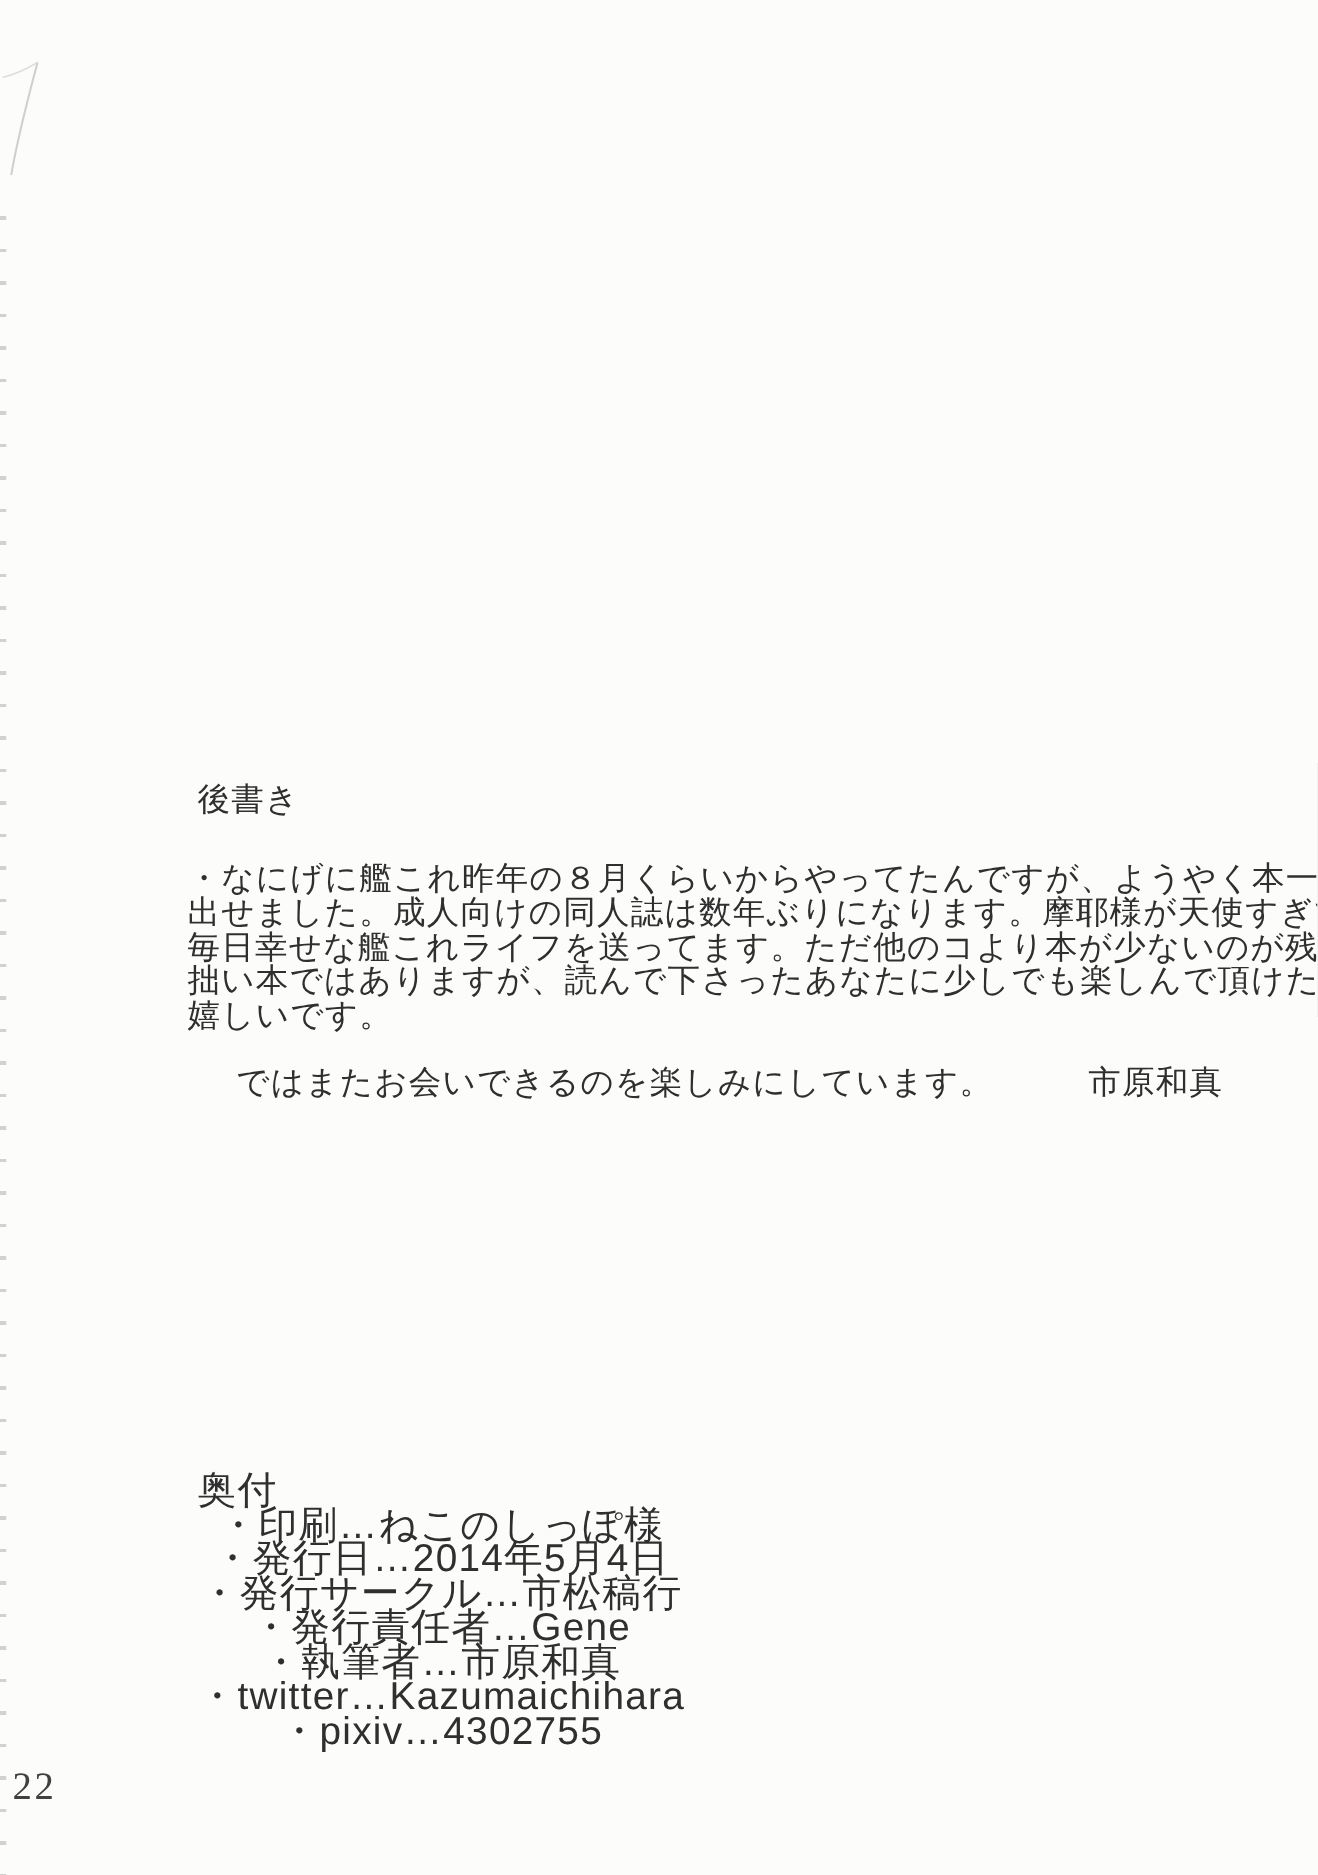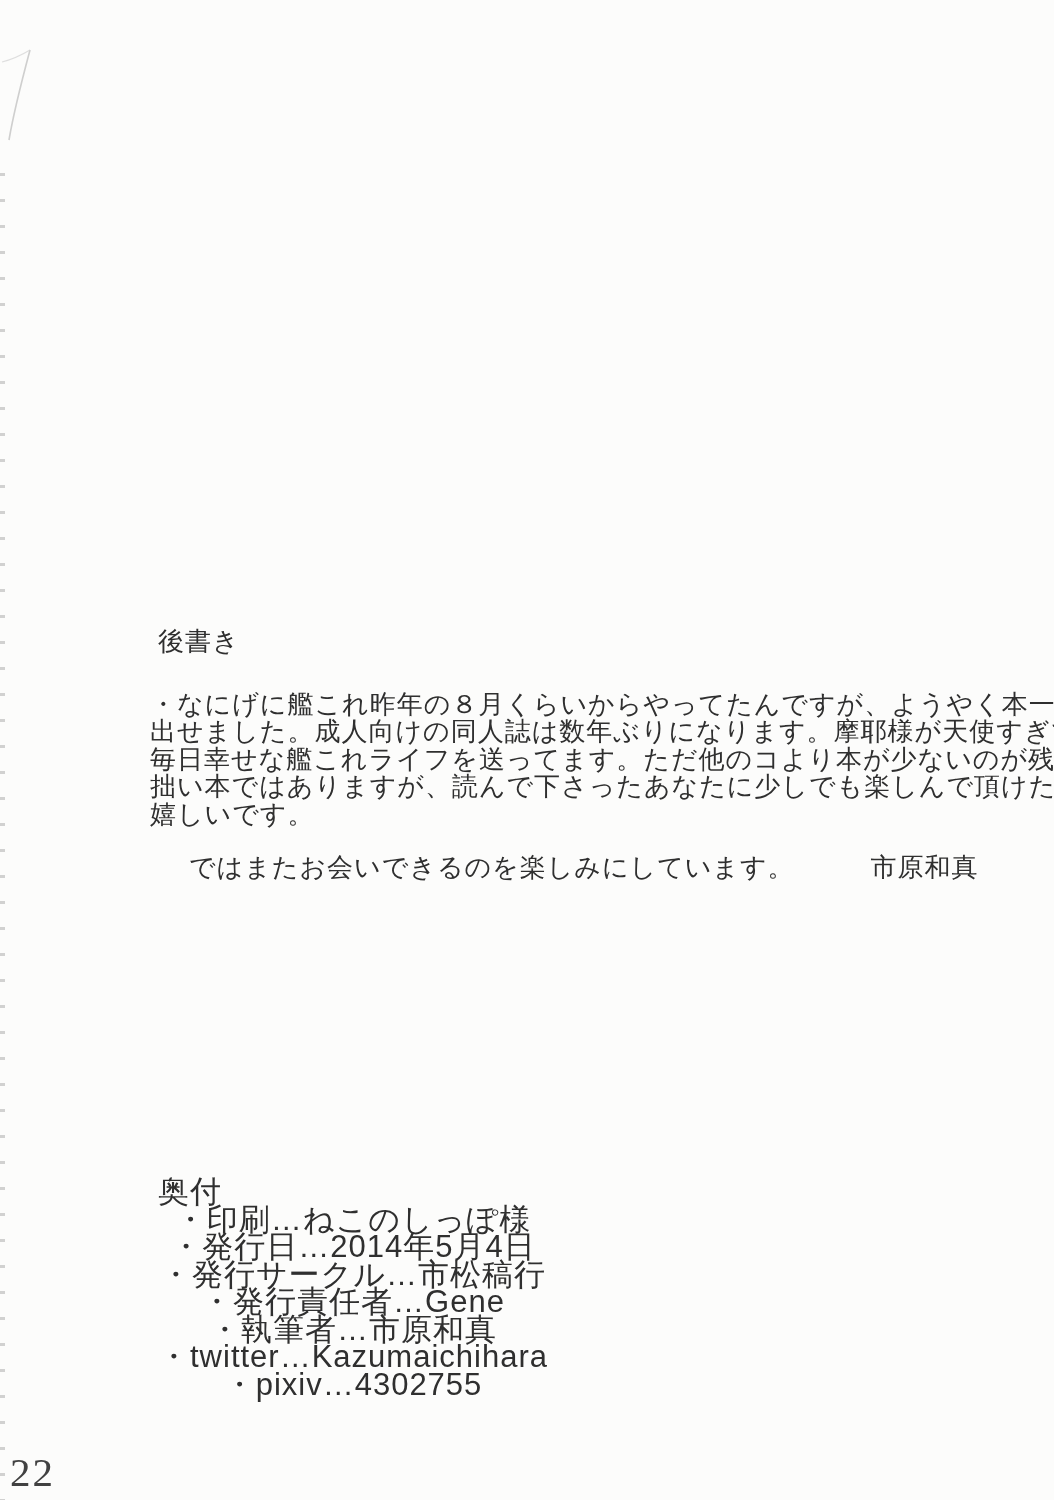--- a/index.html
+++ b/index.html
@@ -39,20 +39,21 @@
     pointer-events: none;
   }
   .afterword {
     position: absolute;
     left: 150px;
     top: 628px;
     width: 890px;
     font-size: 26px;
     line-height: 27.5px;
     letter-spacing: 1px;
+    font-family: Liberation Mono, monospace;
   }
   .afterword-heading {
     margin: 0 0 35px 8px;
     font-size: 26px;
     font-weight: normal;
   }
   .afterword p {
     margin: 0 0 25px 0;
   }
   .afterword .line {
@@ -78,23 +79,23 @@
   .colophon-heading {
     font-weight: normal;
   }
   .colophon-row {
     white-space: nowrap;
     text-align: center;
   }
   .page-number {
     position: absolute;
     left: 10px;
-    top: 1448px;
+    top: 1411px;
     font-family: "Liberation Serif", serif;
-    font-size: 41px;
+    font-size: 31px;
     color: #414141;
     letter-spacing: 2px;
   }
 </style>
 </head>
 <body>
 
 <div class="page">
 
   <div class="edge-marks"></div>

